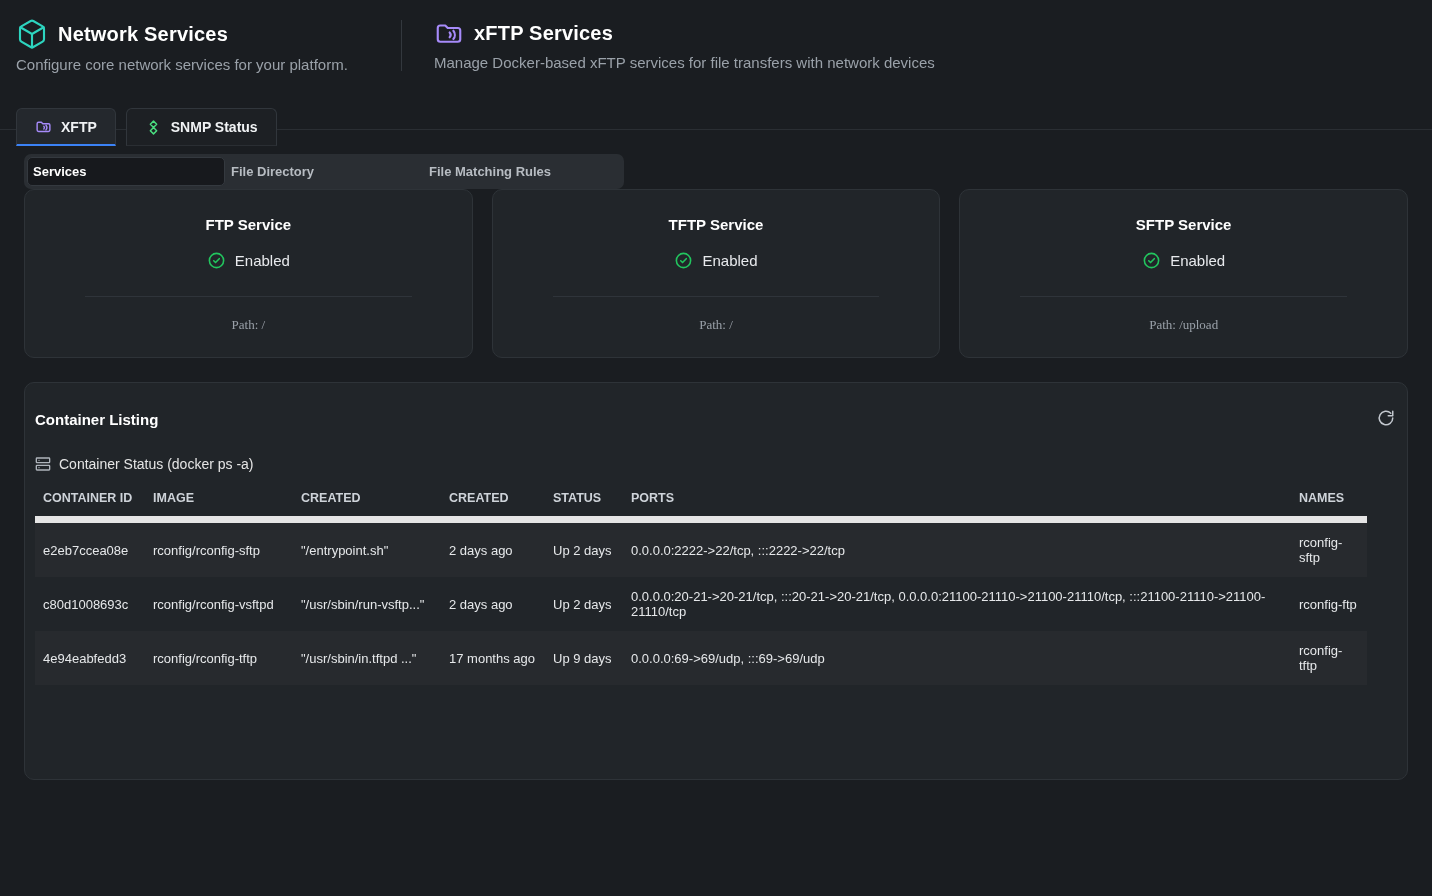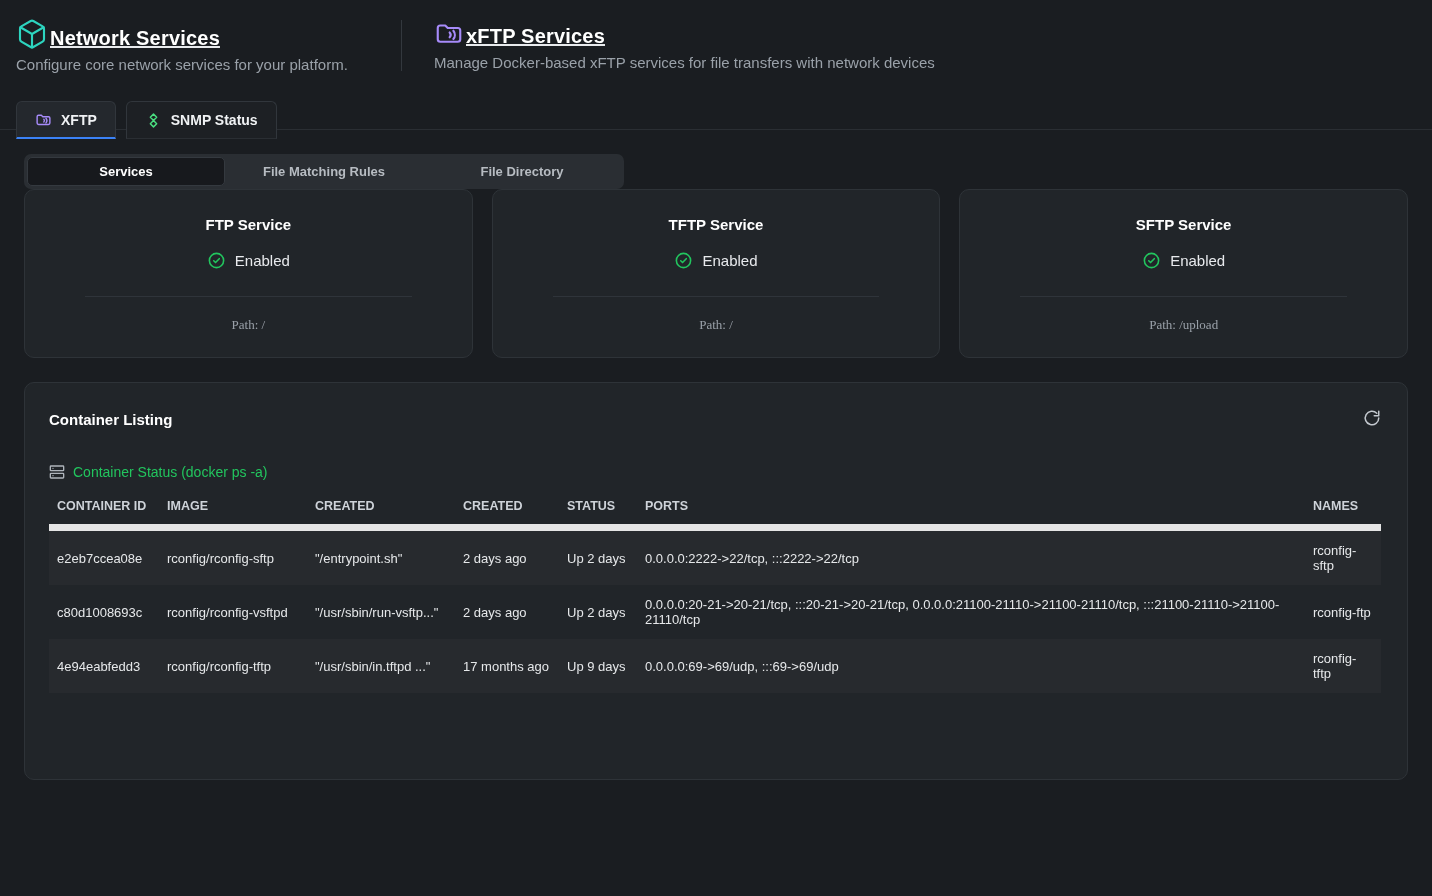--- a/index.html
+++ b/index.html
@@ -11,71 +11,71 @@
   body{
     width:1432px;height:896px;overflow:hidden;
     background:var(--bg);color:var(--text);
     font-family:"Liberation Sans","DejaVu Sans",sans-serif;
   }
   
   .page-header{display:flex;align-items:stretch;padding:18px 16px 10px 16px;}
   .header-block{display:flex;flex-direction:column;gap:4px;}
   .header-block.left{width:385px;flex:0 0 385px;}
   .header-block.right{padding-left:32px;}
-  .title-row{display:flex;align-items:flex-end;gap:2px;text-decoration:underline;}
+  .title-row{display:flex;align-items:center;gap:10px;}
   .title-row h1{margin:0;font-size:20px;font-weight:700;color:#fff;letter-spacing:.2px;}
   .subtitle{margin:2px 0 0 0;font-size:15px;color:var(--muted);}
   .v-divider{width:1px;background:#33383e;margin:2px 0;}
   .icon{display:inline-flex;align-items:center;justify-content:center;line-height:0;}
   .icon svg{display:block;}
   .icon.teal{color:var(--teal);}
   .icon.purple{color:var(--purple);}
   .icon.green{color:var(--snmp-green);}
   .icon.gray{color:#aeb4bb;}
   .icon.success{color:var(--success);}
   
   .top-tabs{display:flex;gap:10px;padding:8px 16px 0 16px;border-bottom:1px solid #2a2e33;}
   .tab{
     display:flex;align-items:center;gap:9px;padding:9px 18px;
     border:1px solid #31363c;border-radius:6px 6px 0 0;
     font-size:14px;font-weight:700;color:#f0f2f4;cursor:pointer;
-    background:#1d2024;position:relative;top:10px;border-bottom:1px solid #2a2e33;
+    background:#1d2024;position:relative;top:17px;border-bottom:1px solid #2a2e33;
   }
   .tab.active{background:#24282d;border-bottom:2px solid var(--accent);}
   
   .content{padding:24px;}
   .segmented{
     width:600px;display:grid;grid-template-columns:1fr 1fr 1fr;
     background:#2a2e33;border-radius:7px;padding:3px;
   }
   .segment{
-    text-align:center;padding:7px 6px;font-size:13px;font-weight:700;
+    text-align:left;padding:7px 6px;font-size:13px;font-weight:700;
     color:#b7bcc2;border-radius:5px;cursor:pointer;
   }
   .segment.active{background:#17191d;color:#fff;border:1px solid #34393f;padding:6px 5px;}
   .section-title{margin:30px 0 14px 0;font-size:17px;font-weight:700;color:#fff;}
   
   .cards{display:grid;grid-template-columns:1fr 1fr 1fr;gap:19px;}
   .service-card{
     background:var(--card);border:1px solid var(--card-border);border-radius:10px;
     padding:26px 24px 24px 24px;text-align:center;min-height:160px;
   }
   .service-card h3{margin:0 0 18px 0;font-size:15px;font-weight:700;color:#fff;}
   .status-row{display:inline-flex;align-items:center;gap:9px;font-size:15px;color:#e8eaed;}
   .card-divider{border:none;border-top:1px solid #2f343a;margin:22px 36px 20px 36px;}
   .service-path{font-size:13px;color:var(--muted);font-family:Liberation Serif, serif;}
   
   .container-card{
     margin-top:24px;background:var(--card);border:1px solid var(--card-border);
-    border-radius:10px;padding:24px 24px;min-height:398px;
+    border-radius:10px;padding:24px 10px;min-height:398px;
   }
   .card-head{display:flex;align-items:center;justify-content:space-between;}
   .card-head h3{margin:0;font-size:15px;font-weight:700;color:#fff;}
   .refresh-btn{background:none;border:none;padding:2px;cursor:pointer;color:#c3c8ce;}
-  .status-line{display:flex;align-items:center;gap:8px;margin-top:32px;font-size:14px;color:#22c55e;}
+  .status-line{display:flex;align-items:center;gap:8px;margin-top:24px;font-size:14px;color:#e5e5e5;}
   table{width:1332px;border-collapse:collapse;table-layout:fixed;margin-top:8px;font-size:13px;}
   th{
     text-align:left;font-size:12.5px;font-weight:700;color:#ced3d9;
     padding:11px 8px;vertical-align:middle;border-bottom:7px solid #e5e5e5;
   }
   td{padding:12px 8px;color:#e6e8ea;vertical-align:middle;word-wrap:break-word;}
   tbody tr:nth-child(odd){background:rgba(255,255,255,0.028);}
 </style>
 </head>
 <body>
@@ -133,22 +133,22 @@
         </svg>
       </span>
       <span>SNMP Status</span>
     </div>
   </nav>
 
   <main class="content">
 
     <div class="segmented">
       <div class="segment active">Services</div>
+      <div class="segment">File Directory</div>
       <div class="segment">File Matching Rules</div>
-      <div class="segment">File Directory</div>
     </div>
 
 
     <div class="cards">
 
       <div class="service-card">
         <h3>FTP Service</h3>
         <div class="status-row">
           <span class="icon success">
             <svg width="19" height="19" viewBox="0 0 24 24" fill="none" stroke="currentColor" stroke-width="2" stroke-linecap="round" stroke-linejoin="round">

